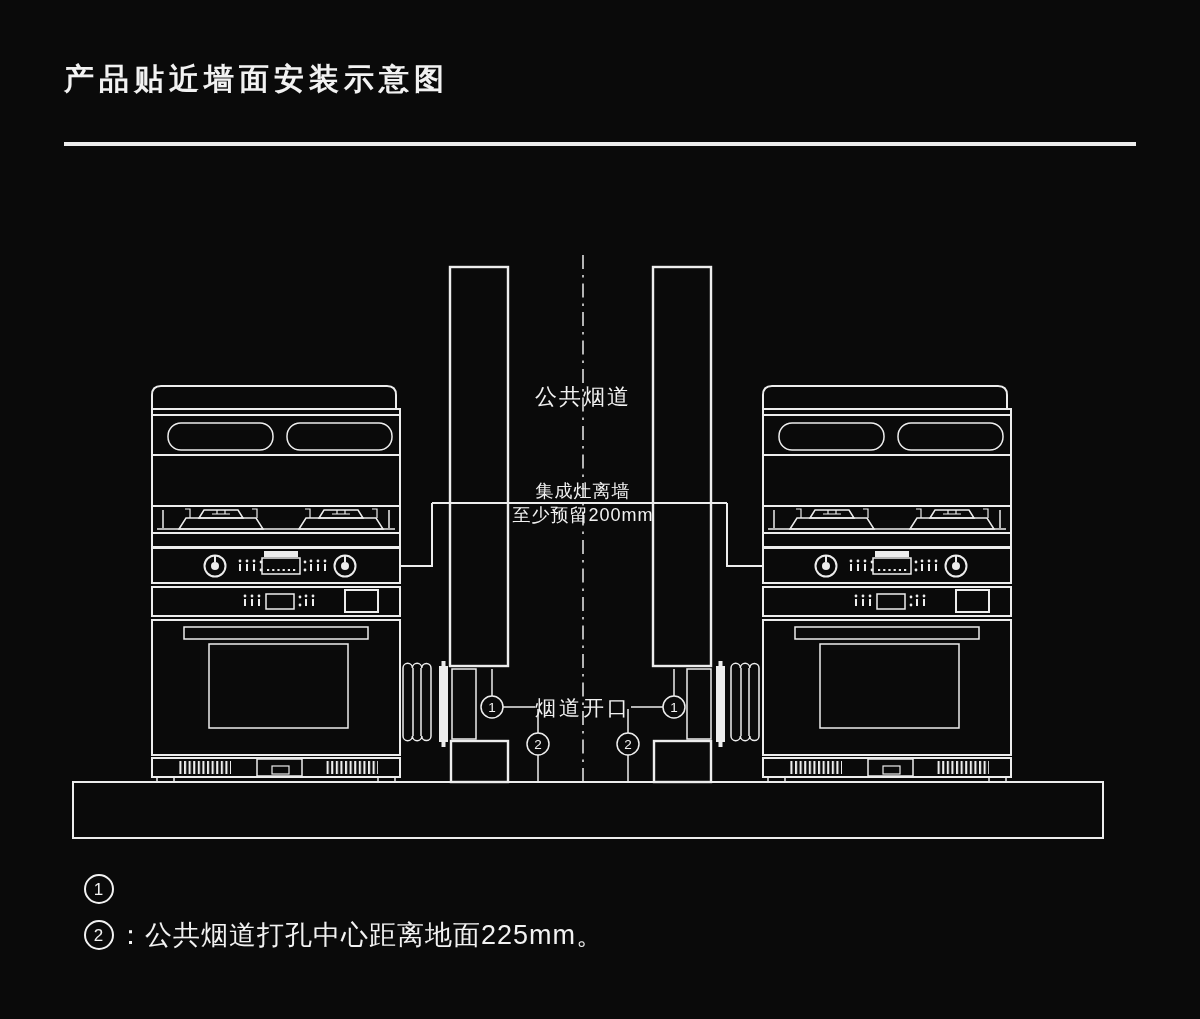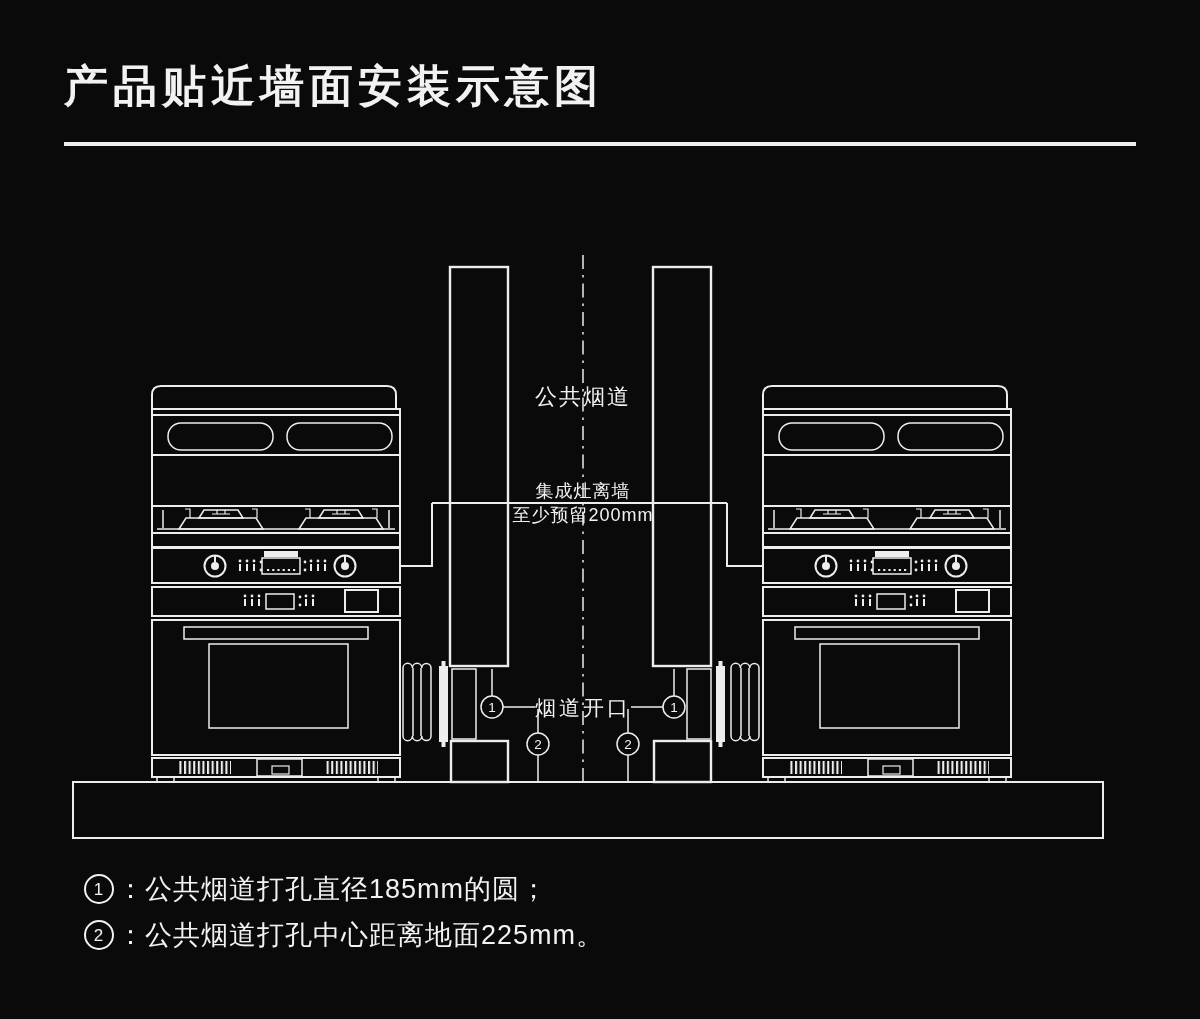--- a/index.html
+++ b/index.html
@@ -1,20 +1,20 @@
 <!DOCTYPE html>
 <html style="--bg: #0a0a0a; --line: #ededed; --text: #f2f2f2;"><head>
 <meta charset="utf-8">
 <style>
   :root{ --bg:#0a0a0a; --line:#ededed; --text:#f2f2f2; }
   html,body{margin:0;padding:0;background:#000;}
   .page{position:relative;width:1200px;height:1019px;background:var(--bg);
         font-family:"Liberation Sans",sans-serif;overflow:hidden;}
   .title{position:absolute;left:64px;top:62px;margin:0;color:var(--text);
-         font-size:44px;font-weight:bold;letter-spacing:5px;line-height:1.1;}
+         font-size:30px;font-weight:bold;letter-spacing:5px;line-height:1.1;}
   .title-rule{position:absolute;left:64px;top:142px;width:1072px;height:4px;
               background:var(--line);}
   svg.diagram{position:absolute;left:0;top:0;}
   .ln{stroke:var(--line);fill:none;stroke-width:2;}
   .ln15{stroke-width:1.5;}
   .ln12{stroke-width:1.2;}
   .ln24{stroke-width:2.4;}
   .pln{stroke:var(--line);}
   .fw{fill:var(--line);stroke:none;}
   .txt{fill:var(--text);font-family:"Liberation Sans",sans-serif;}
@@ -182,21 +182,20 @@
 
     <text class="txt t22" x="583" y="404" text-anchor="middle">公共烟道</text>
     <text class="txt t18" x="583" y="497" text-anchor="middle">集成灶离墙</text>
     <text class="txt t18" x="583" y="521" text-anchor="middle">至少预留200mm</text>
     <text class="txt t21" x="583" y="715" text-anchor="middle">烟道开口</text>
   </svg>
 
   <div class="notes">
     <div class="note-row">
       <span class="circ">1</span>
-      <span>：公共烟道打孔直径185mm的圆；</span>
     </div>
     <div class="note-row">
       <span class="circ">2</span>
       <span>：公共烟道打孔中心距离地面225mm。</span>
     </div>
   </div>
 
 </div>
 
 </body></html>

